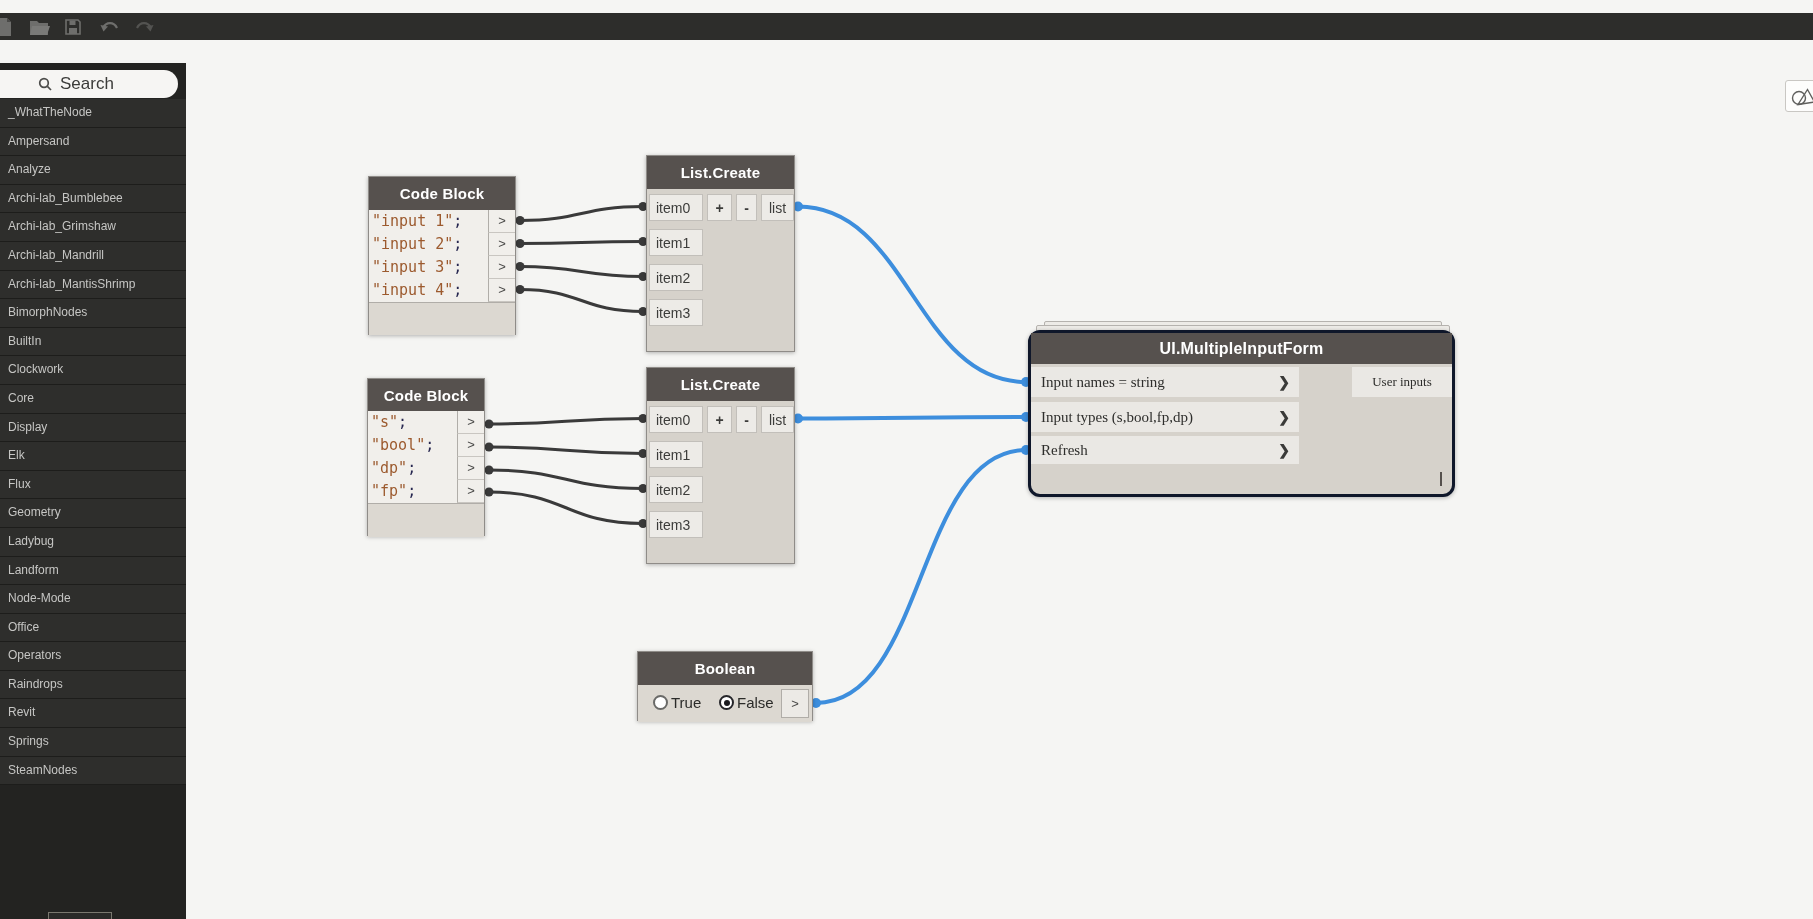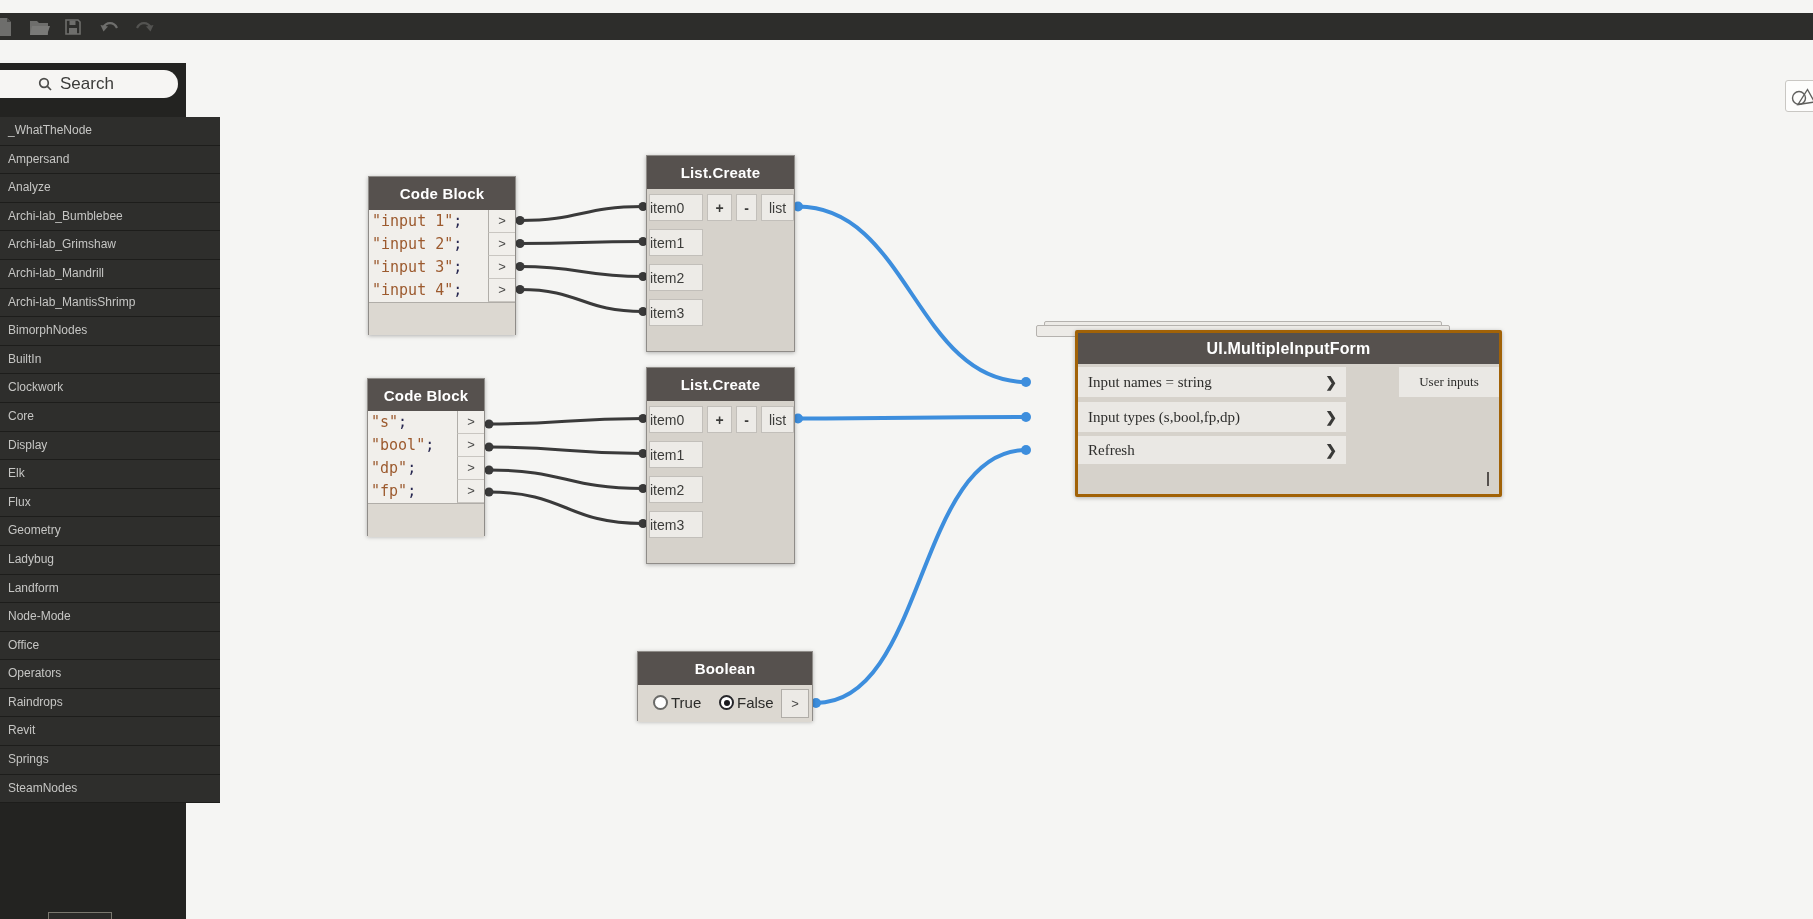--- a/index.html
+++ b/index.html
@@ -21,57 +21,57 @@
   #tab-active{position:absolute;left:187px;top:0;width:250px;height:23px;background:#2f2f2d;}
   #tab-active .tab-label{position:absolute;left:10px;top:4px;font-size:12px;font-weight:bold;color:#d6d6d4;}
   #tab-active .tab-close{position:absolute;left:232px;top:3px;font-size:13px;color:#8f8f8d;cursor:pointer;}
   
   #sidebar{position:absolute;left:0;top:63px;width:186px;height:856px;background:#232321;z-index:4;}
   #search-pill{position:absolute;left:-14px;top:7px;width:192px;height:28px;background:#f6f5f3;
                border-radius:14px;display:flex;align-items:center;justify-content:center;gap:6px;}
   #search-pill input{border:none;outline:none;background:transparent;width:64px;font-size:17px;color:#3b3b39;
                      font-family:"Liberation Sans",sans-serif;}
   #search-pill input::placeholder{color:#3b3b39;opacity:1;}
-  #lib-list{position:absolute;left:0;top:54px;width:220px;}
+  #lib-list{position:absolute;left:0;top:36px;width:186px;}
   .lib-item{height:27.6px;line-height:27.6px;border-bottom:1px solid #1d1d1b;background:#2e2e2c;
             padding-left:8px;font-size:12px;color:#c6c6c4;cursor:pointer;}
   #peek-box{position:absolute;left:48px;top:849px;width:62px;height:10px;border:1px solid #7a786f;background:#2a2a28;}
   
   #wire-layer{position:absolute;left:0;top:0;z-index:1;}
   .node{position:absolute;z-index:2;box-sizing:border-box;border:1px solid #8f8c88;
         box-shadow:0 1px 4px rgba(0,0,0,.28);background:#d6d2cb;}
   .node-header{height:33px;background:#56514e;color:#fff;font-size:15px;font-weight:bold;
                display:flex;align-items:center;justify-content:center;letter-spacing:.2px;}
   
   .cb-row{display:flex;height:23px;}
   .cb-code{flex:1;background:#f1efeb;font-family:"DejaVu Sans Mono",monospace;font-size:15px;
            line-height:23px;padding-left:3px;white-space:pre;color:#9c5a2e;}
   .cb-code .sc{color:#26264f;}
   .cb-port{width:26px;background:#f1efeb;border-left:1px solid #b0ada8;border-bottom:1px solid #c9c6c1;
            text-align:center;line-height:22px;font-size:13px;color:#4a4a48;}
   .cb-blank{background:#dcd8d1;border-top:1px solid #b0ada8;}
   
   .lc-cell{position:absolute;background:#edebe7;border:1px solid #c2bfba;box-sizing:border-box;
            font-size:14px;color:#3c3c3a;display:flex;align-items:center;}
-  .lc-in{}
+  .lc-in{padding-left:6px;}
   .lc-btn{justify-content:center;font-weight:bold;cursor:pointer;}
   .lc-out{justify-content:center;}
   
   .bool-body{position:relative;height:37px;background:#dcd8d1;}
   .radio{position:absolute;top:10px;width:15px;height:15px;border-radius:50%;background:#fff;box-sizing:border-box;}
   .radio-off{border:2px solid #6a6a68;}
   .radio-on{border:2px solid #26262a;}
   .radio-on::after{content:"";position:absolute;left:2.5px;top:2.5px;width:6px;height:6px;border-radius:50%;background:#1b1b1f;}
   .bool-label{position:absolute;top:9px;font-size:15px;color:#2b2b29;}
   .bool-port{position:absolute;left:143px;top:4px;width:28px;height:29px;background:#eceae6;
              border:1px solid #b0ada8;box-sizing:border-box;text-align:center;line-height:27px;
              font-size:13px;color:#4a4a48;}
   
   .stack-line{position:absolute;background:#edebe7;border:1px solid #b5b2ae;border-radius:2px;z-index:2;}
-  #ui-node{border:3px solid #a16207;border-radius:2px;z-index:3;margin-left:47px;}
+  #ui-node{border:3px solid #0f172a;border-radius:12px;z-index:3;}
   #ui-node .node-header{height:31px;font-size:16px;}
   .ui-body{position:relative;height:130px;font-family:Liberation Serif, serif;}
   .ui-row{position:absolute;left:0;width:268px;background:#eae8e4;display:flex;align-items:center;}
   .ui-row .ui-label{padding-left:10px;font-size:15px;color:#2e2e2c;white-space:nowrap;}
   .ui-row .chev{margin-left:auto;padding-right:9px;font-size:14px;font-weight:bold;color:#3a3a38;}
   .ui-out{position:absolute;left:321px;top:3px;width:100px;height:30px;background:#eae8e4;
           display:flex;align-items:center;justify-content:center;font-size:13px;color:#2e2e2c;}
   .ui-grip{position:absolute;left:409px;top:108px;width:2px;height:14px;background:#55504d;}
   
   #geom-btn{position:absolute;left:1785px;top:80px;width:34px;height:32px;background:#fdfdfc;

